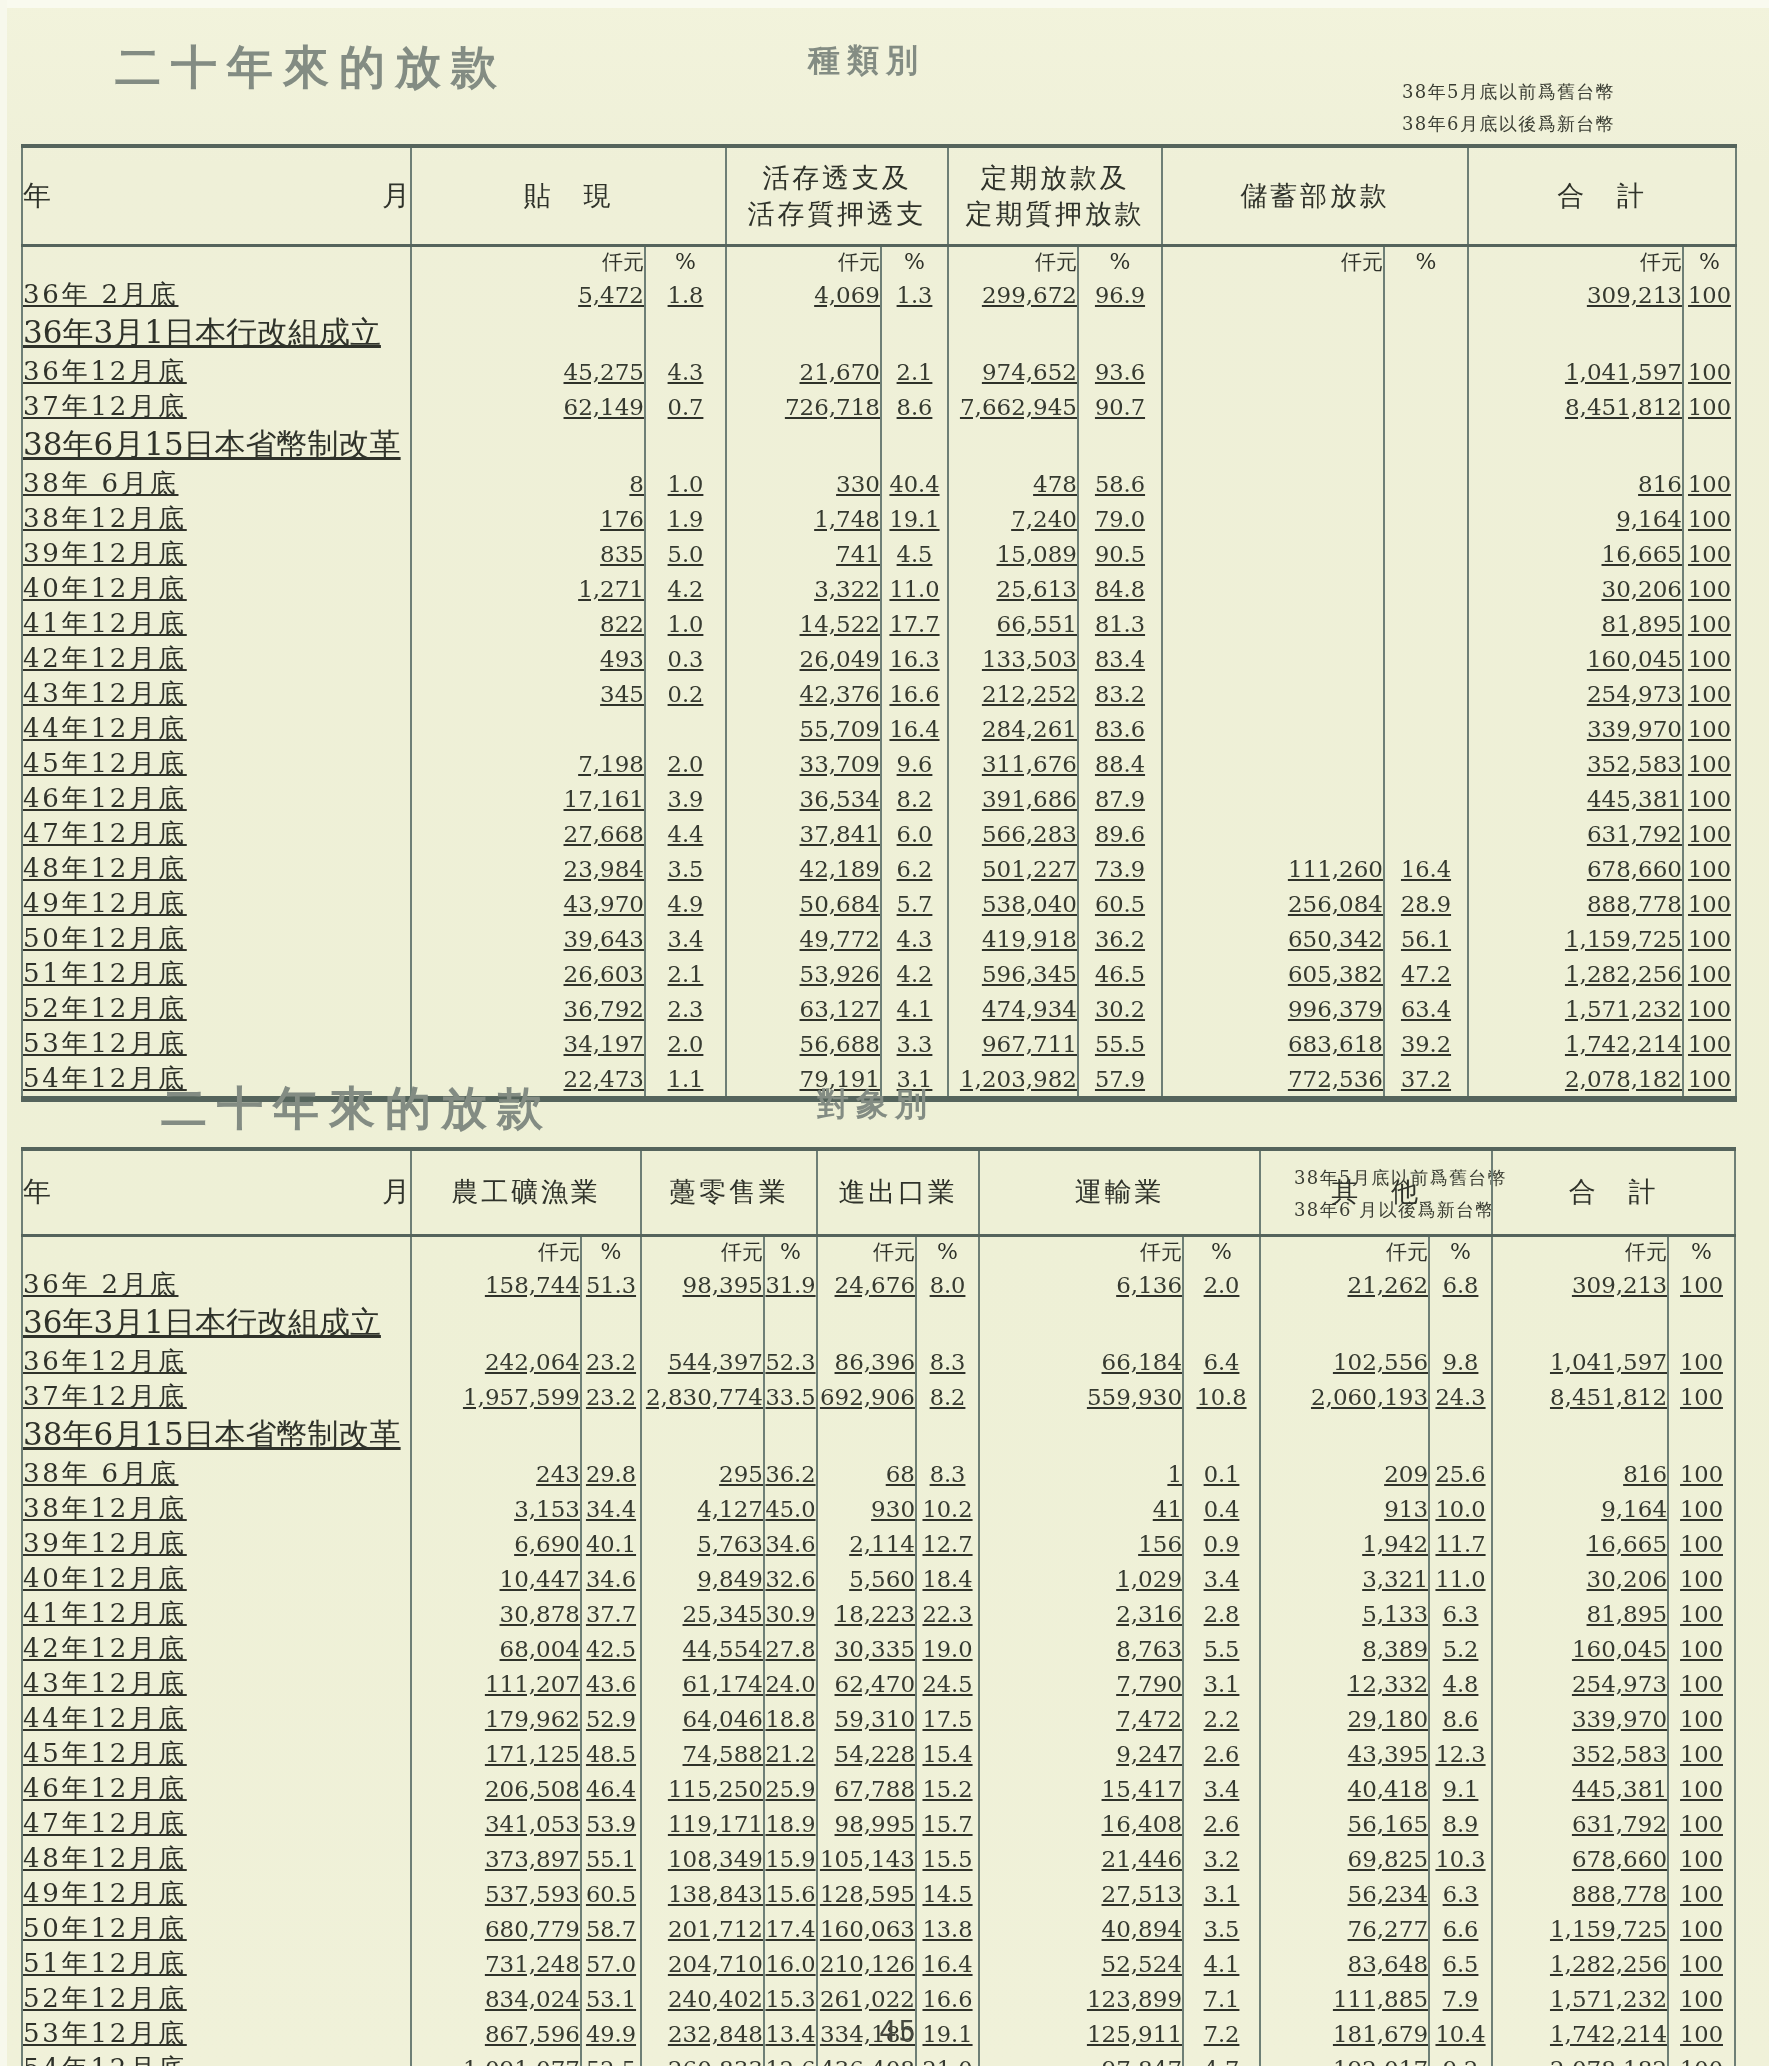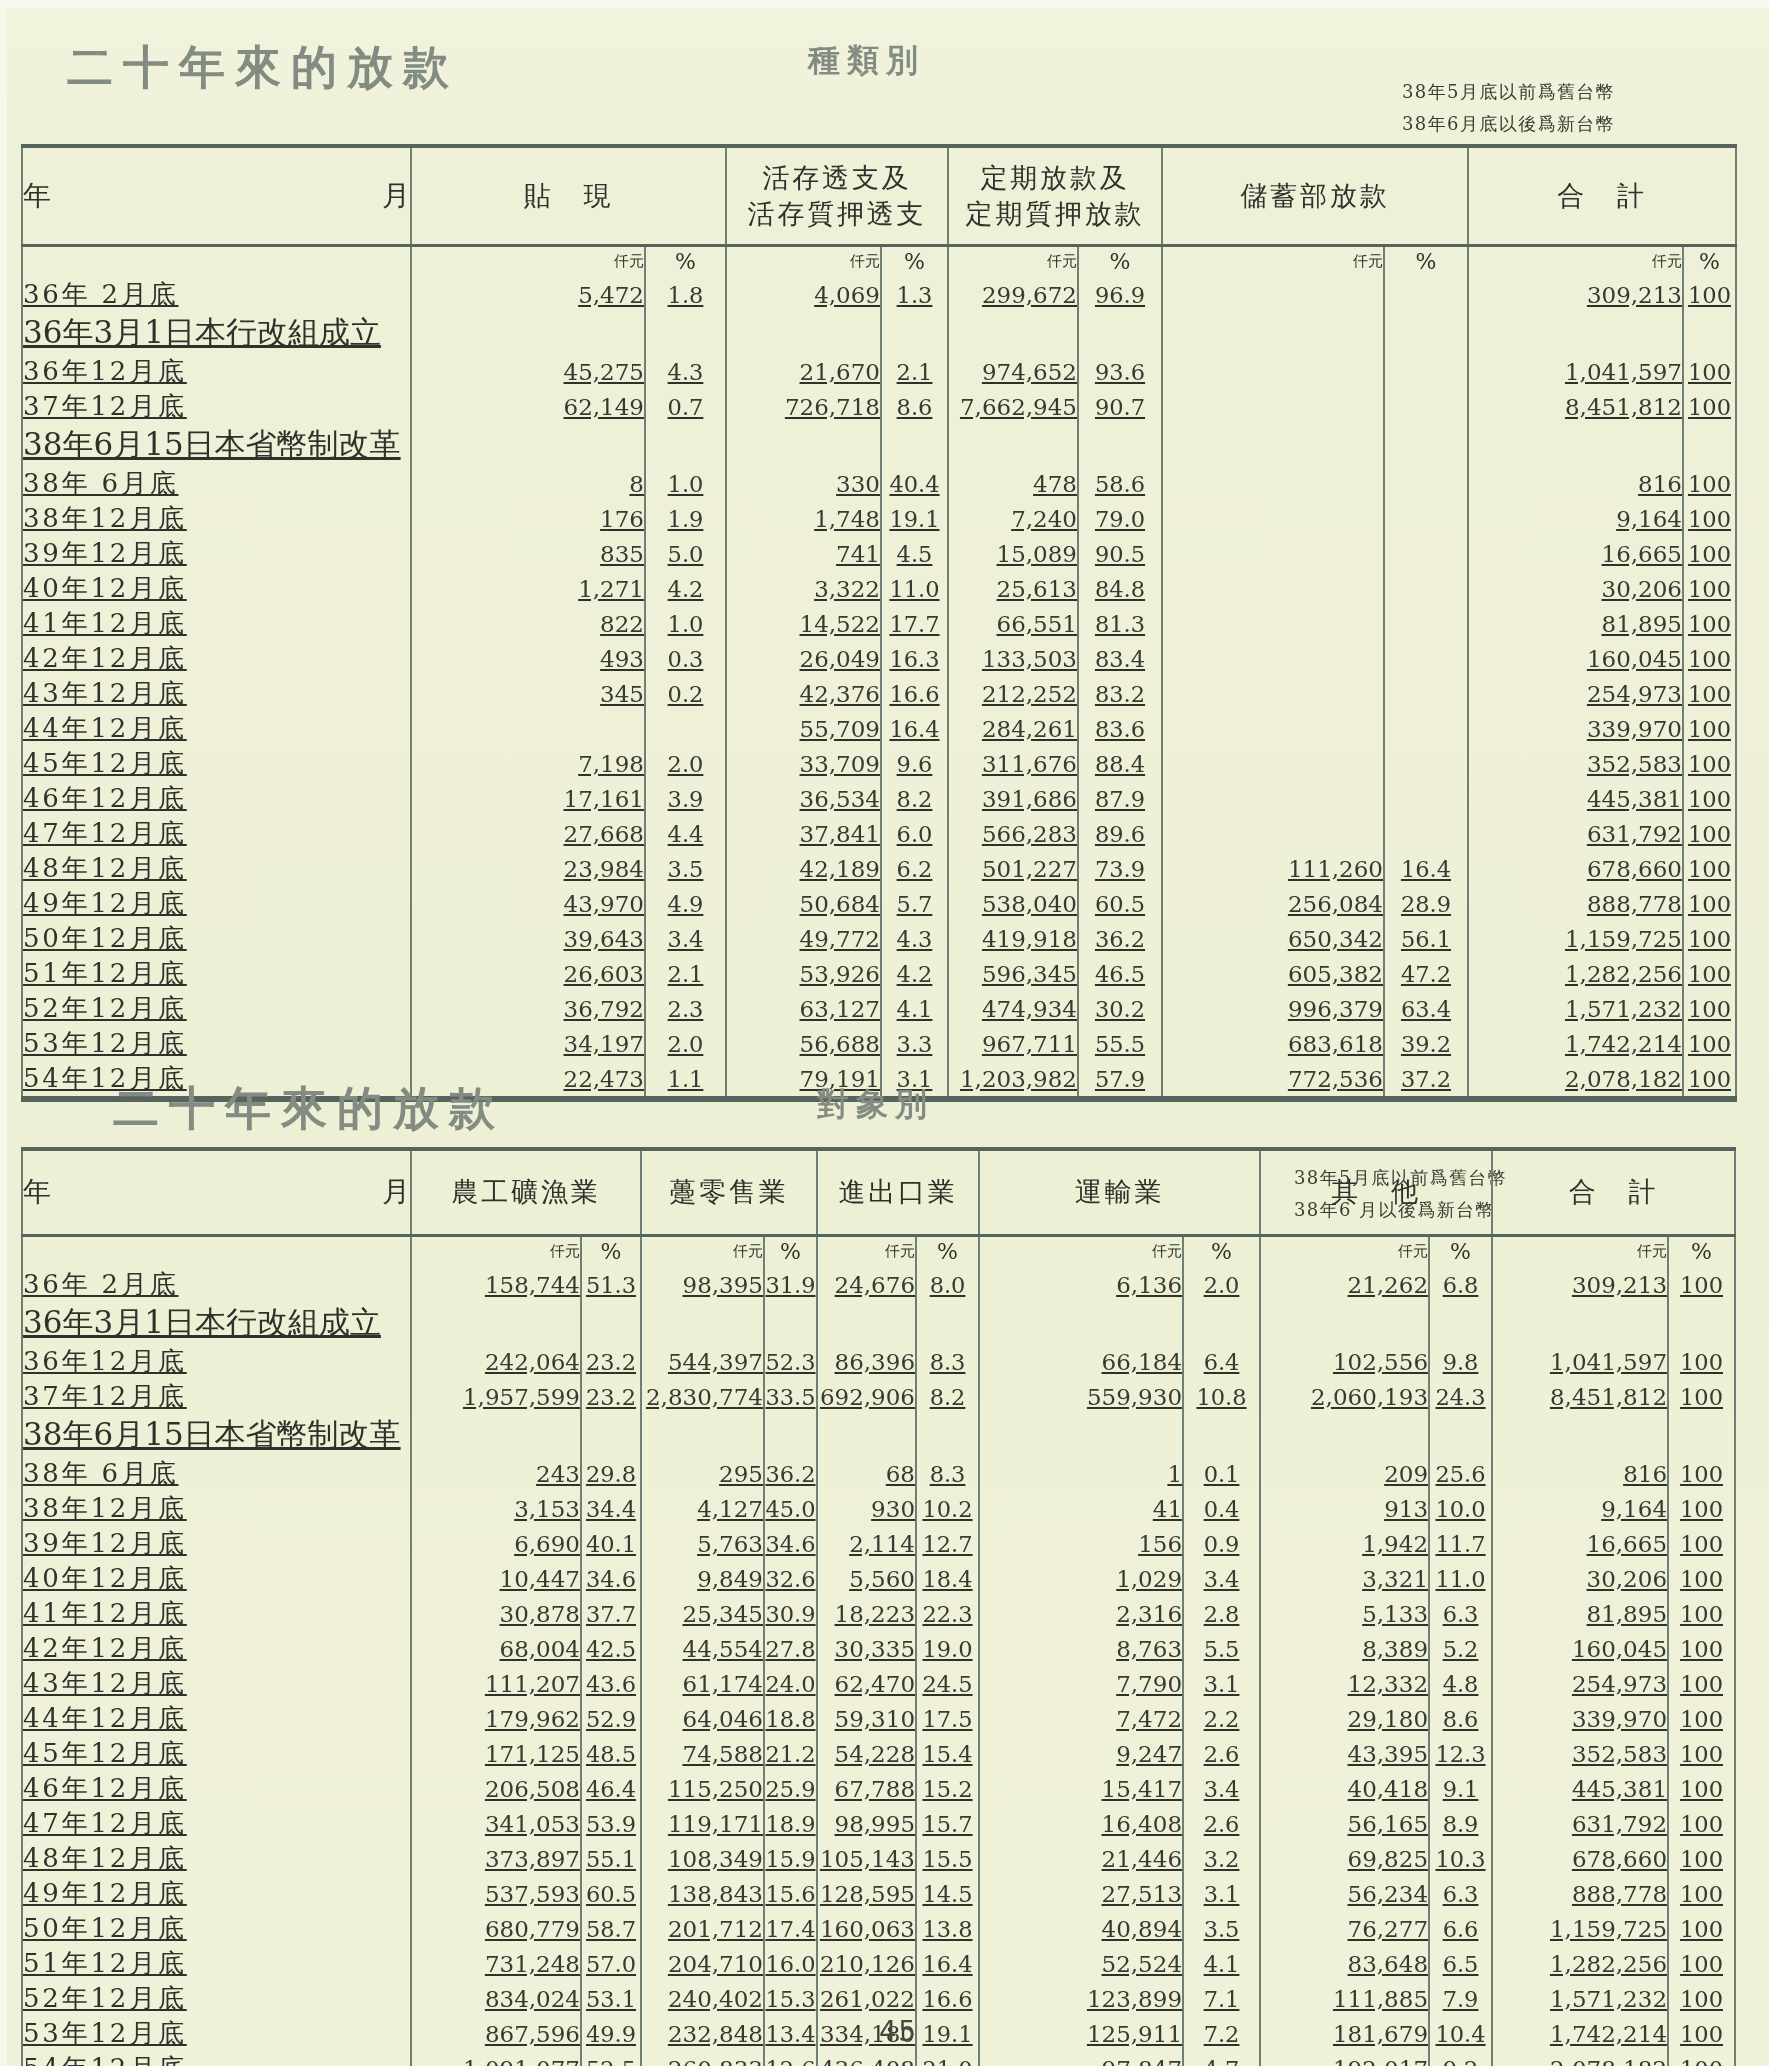--- a/index.html
+++ b/index.html
@@ -24,20 +24,21 @@
   .page::after{content:"";position:absolute;left:0;top:0;bottom:0;width:7px;background:#f7f8ec;}
 
   .sec-title{
     position:absolute;
     font-family:"DejaVu Sans","Liberation Sans",sans-serif;
     font-weight:700;
     font-size:46px;
     letter-spacing:10px;
     color:var(--title);
     white-space:nowrap;
+    margin-left:48px;
   }
   .sec-cat{
     position:absolute;
     font-family:"DejaVu Sans","Liberation Sans",sans-serif;
     font-weight:700;
     font-size:32px;
     letter-spacing:7px;
     color:var(--title);
     white-space:nowrap;
   }
@@ -87,21 +88,21 @@
   th.ghd{
     text-align:center;
     font-size:27px;
     letter-spacing:2.8px;
     line-height:1.32;
     white-space:pre-line;
     color:var(--ink);
   }
   th.uhd{
     text-align:right;
-    font-size:15px;
+    font-size:21px;
     padding-right:10px;
     color:var(--ink);
     margin-left:16px;
   }
   th.phd{
     text-align:center;
     font-size:22px;
     color:var(--ink);
   }
   td.lbl{

